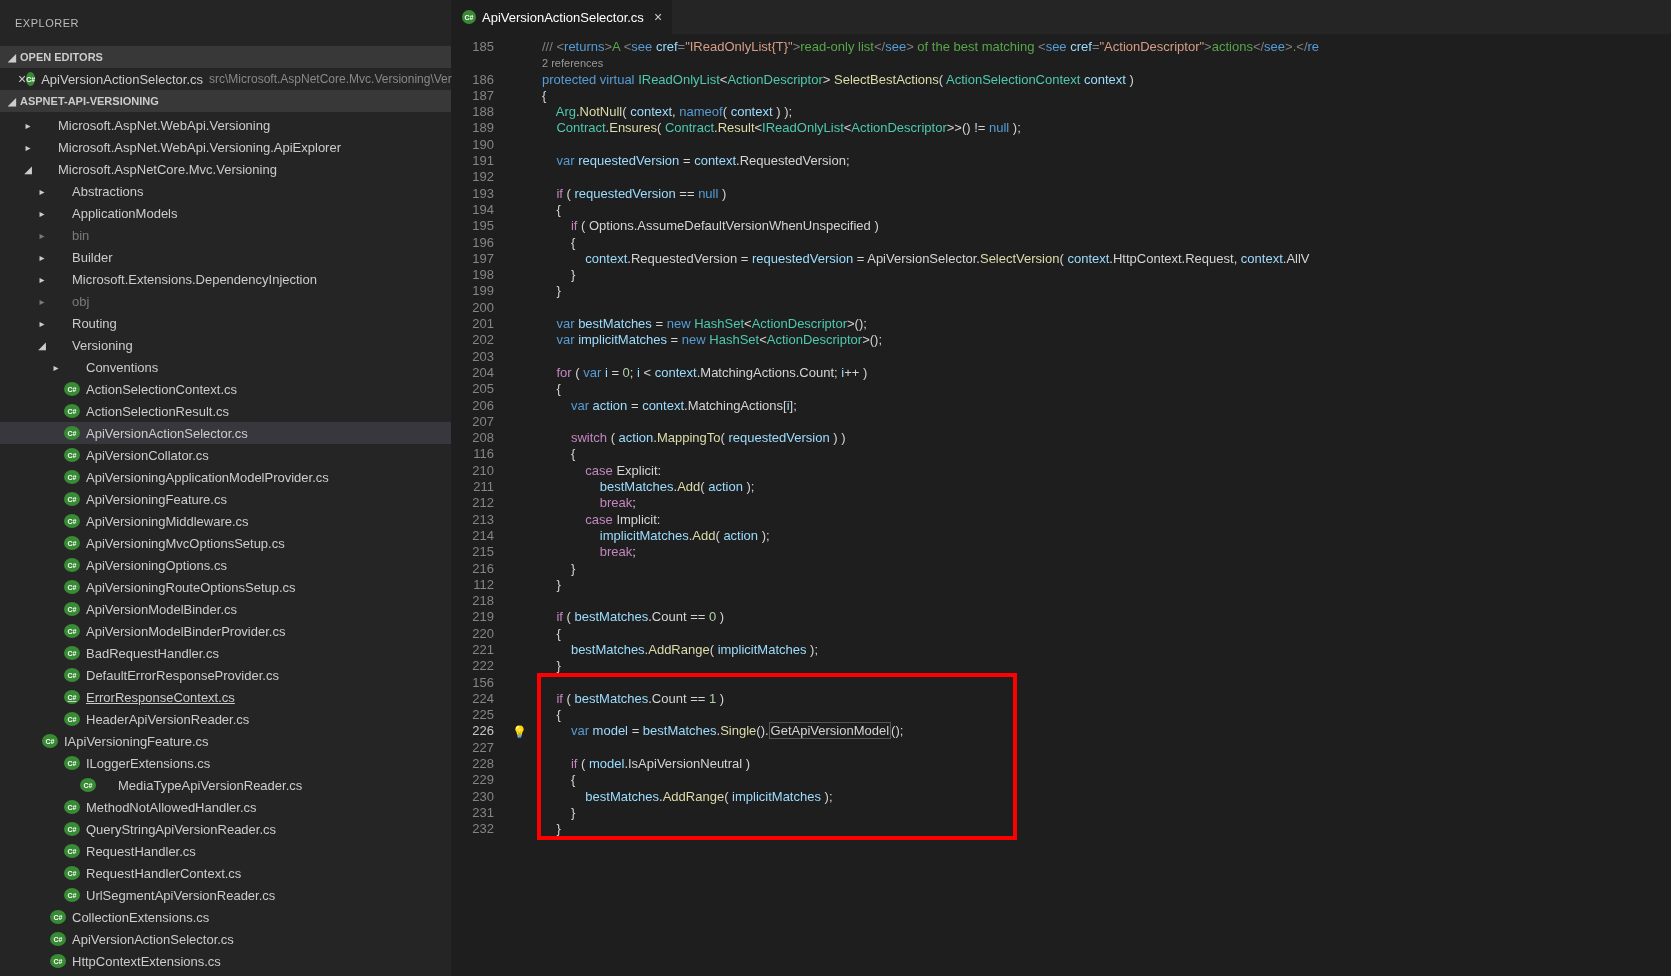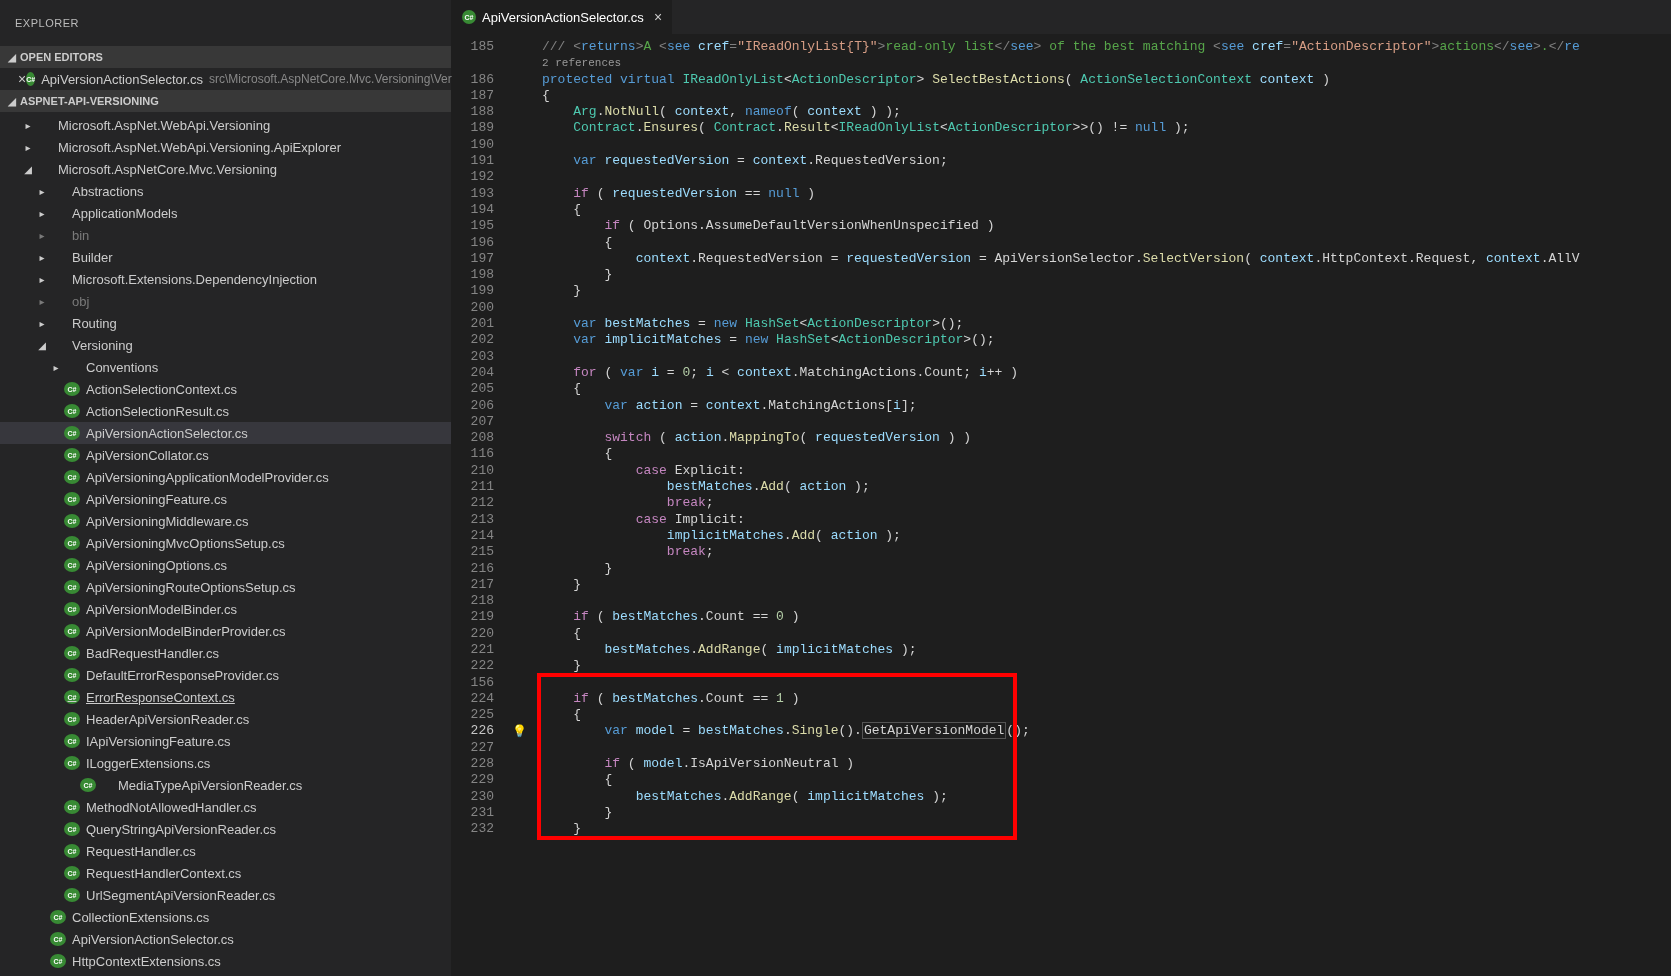--- a/index.html
+++ b/index.html
@@ -139,21 +139,21 @@
   border-right: 1px solid #252526;
 }
 .tab .cs-icon { margin-right: 6px; }
 .tab .close { margin-left: 10px; color: #cccccc; font-size: 14px; }
 
 .code-container {
   flex: 1;
   display: flex;
   overflow: hidden;
   position: relative;
-  font-family: Liberation Mono, monospace;
+  font-family: Liberation Sans, sans-serif;
   font-size: 13px;
   line-height: 16.3px;
   justify-content: center;
 }
 .gutter {
   width: 60px;
   background: #1e1e1e;
   text-align: right;
   padding-right: 18px;
   color: #858585;
@@ -363,21 +363,21 @@
         <div class="tree-item" style="padding-left: 50px; text-decoration: underline;">
           <span class="chev"></span>
           <span class="cs-icon icon"></span>
           <span>ErrorResponseContext.cs</span>
         </div>
         <div class="tree-item" style="padding-left: 50px;">
           <span class="chev"></span>
           <span class="cs-icon icon"></span>
           <span>HeaderApiVersionReader.cs</span>
         </div>
-        <div class="tree-item" style="padding-left: 50px;">
+        <div class="tree-item" style="padding-left: 28px;">
           <span class="chev"></span>
           <span class="cs-icon icon"></span>
           <span>IApiVersioningFeature.cs</span>
         </div>
         <div class="tree-item" style="padding-left: 50px;">
           <span class="chev"></span>
           <span class="cs-icon icon"></span>
           <span>ILoggerExtensions.cs</span>
         </div>
         <div class="tree-item" style="padding-left: 50px; gap: 16px;">
@@ -465,21 +465,21 @@
           <div class="ln">207</div>
           <div class="ln">208</div>
           <div class="ln">116</div>
           <div class="ln">210</div>
           <div class="ln">211</div>
           <div class="ln">212</div>
           <div class="ln">213</div>
           <div class="ln">214</div>
           <div class="ln">215</div>
           <div class="ln">216</div>
-          <div class="ln">217</div>
+          <div class="ln">112</div>
           <div class="ln">218</div>
           <div class="ln">219</div>
           <div class="ln">220</div>
           <div class="ln">221</div>
           <div class="ln">222</div>
           <div class="ln">156</div>
           <div class="ln">224</div>
           <div class="ln">225</div>
           <div class="ln current">226</div>
           <div class="ln">227</div>

